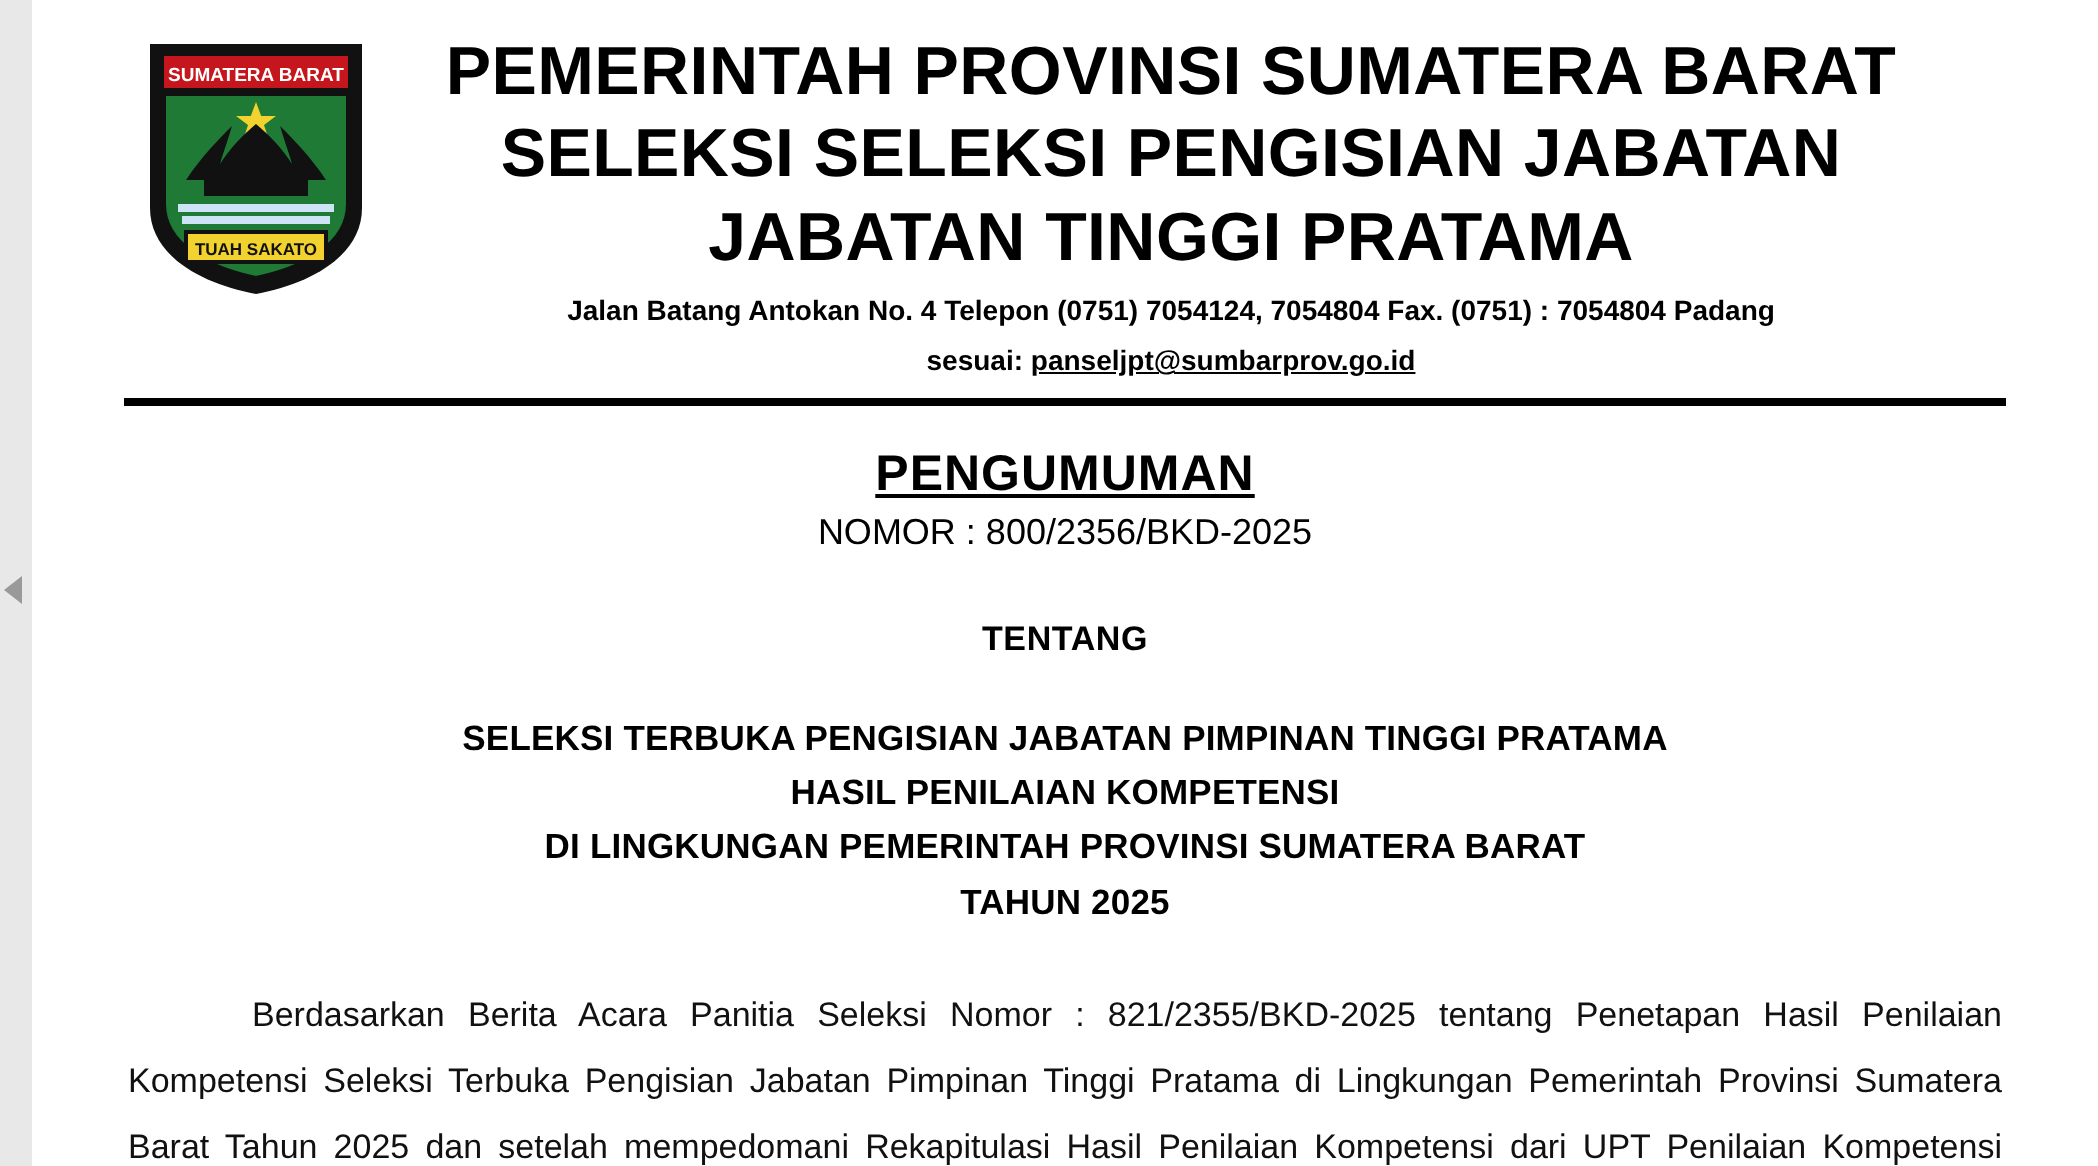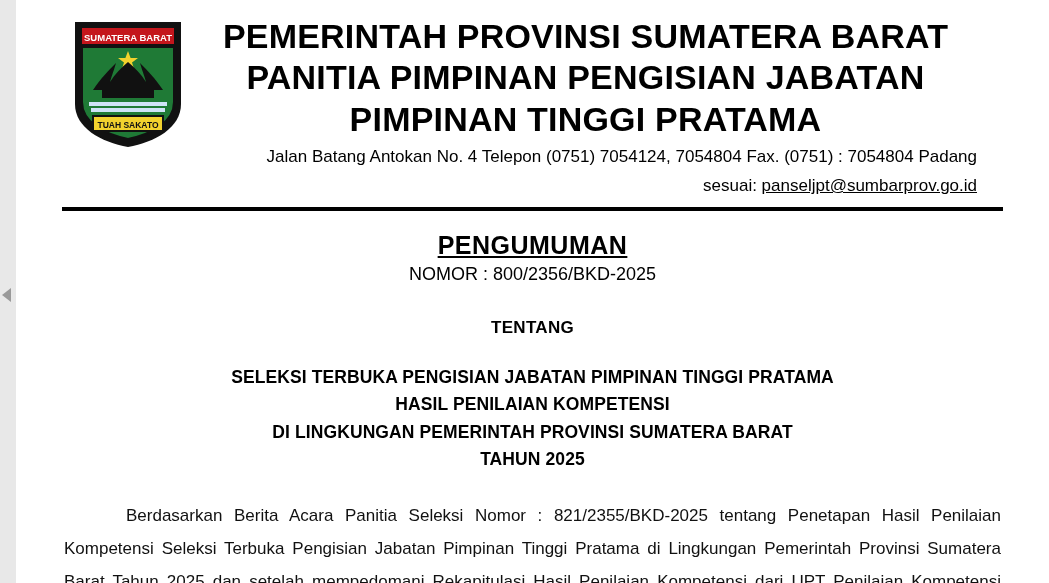--- a/index.html
+++ b/index.html
@@ -73,25 +73,24 @@
   }
   .head-line {
     font-size: 34px;
     font-weight: bold;
     letter-spacing: 0.2px;
     line-height: 1.22;
     color: #000;
   }
   .head-addr {
     margin-top: 6px;
-    font-size: 17px;
-    font-weight: normal;
+    font-size: 14px;
+    font-weight: bold;
     line-height: 1.35;
     color: #000;
-    text-align: right;
   }
   .head-email a, .head-email span.link {
     color: #000;
     text-decoration: underline;
   }
   .rule {
     margin: 9px 0 0 0;
     border-top: 4px solid #000;
     height: 0;
   }
@@ -172,22 +171,22 @@
             <rect x="20" y="84" width="78" height="4" fill="#cfe3f7"></rect>
             <rect x="22" y="90" width="74" height="4" fill="#cfe3f7"></rect>
 
             <rect x="24" y="98" width="70" height="15" fill="#f2d22e" stroke="#111" stroke-width="2"></rect>
             <text x="59" y="109.5" font-family="'Liberation Sans', sans-serif" font-size="8.5" font-weight="bold" fill="#111" text-anchor="middle">TUAH SAKATO</text>
           </svg>
         </div>
 
         <div class="head-text">
           <div class="head-line">PEMERINTAH PROVINSI SUMATERA BARAT</div>
-          <div class="head-line">PANITIA PIMPINAN PENGISIAN JABATAN</div>
-          <div class="head-line">PIMPINAN TINGGI PRATAMA</div>
+          <div class="head-line">SELEKSI SELEKSI PENGISIAN JABATAN</div>
+          <div class="head-line">JABATAN TINGGI PRATAMA</div>
           <div class="head-addr">Jalan Batang Antokan No. 4 Telepon (0751) 7054124, 7054804 Fax. (0751) : 7054804 Padang</div>
           <div class="head-addr head-email"><span>sesuai: </span><span class="link">panseljpt@sumbarprov.go.id</span></div>
         </div>
       </div>
 
       <div class="rule"></div>
 
       <div class="title-block">
         <div class="pengumuman">PENGUMUMAN</div>
         <div class="nomor">NOMOR : 800/2356/BKD-2025</div>

